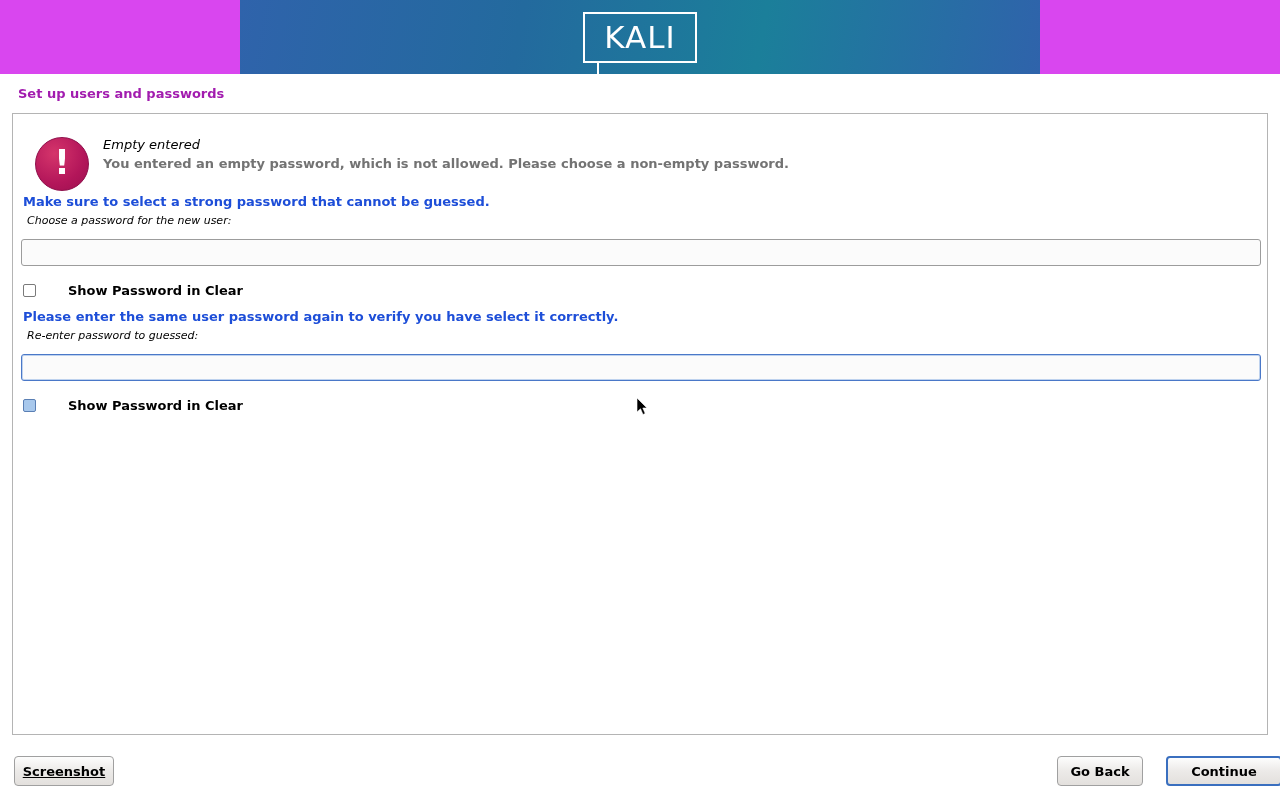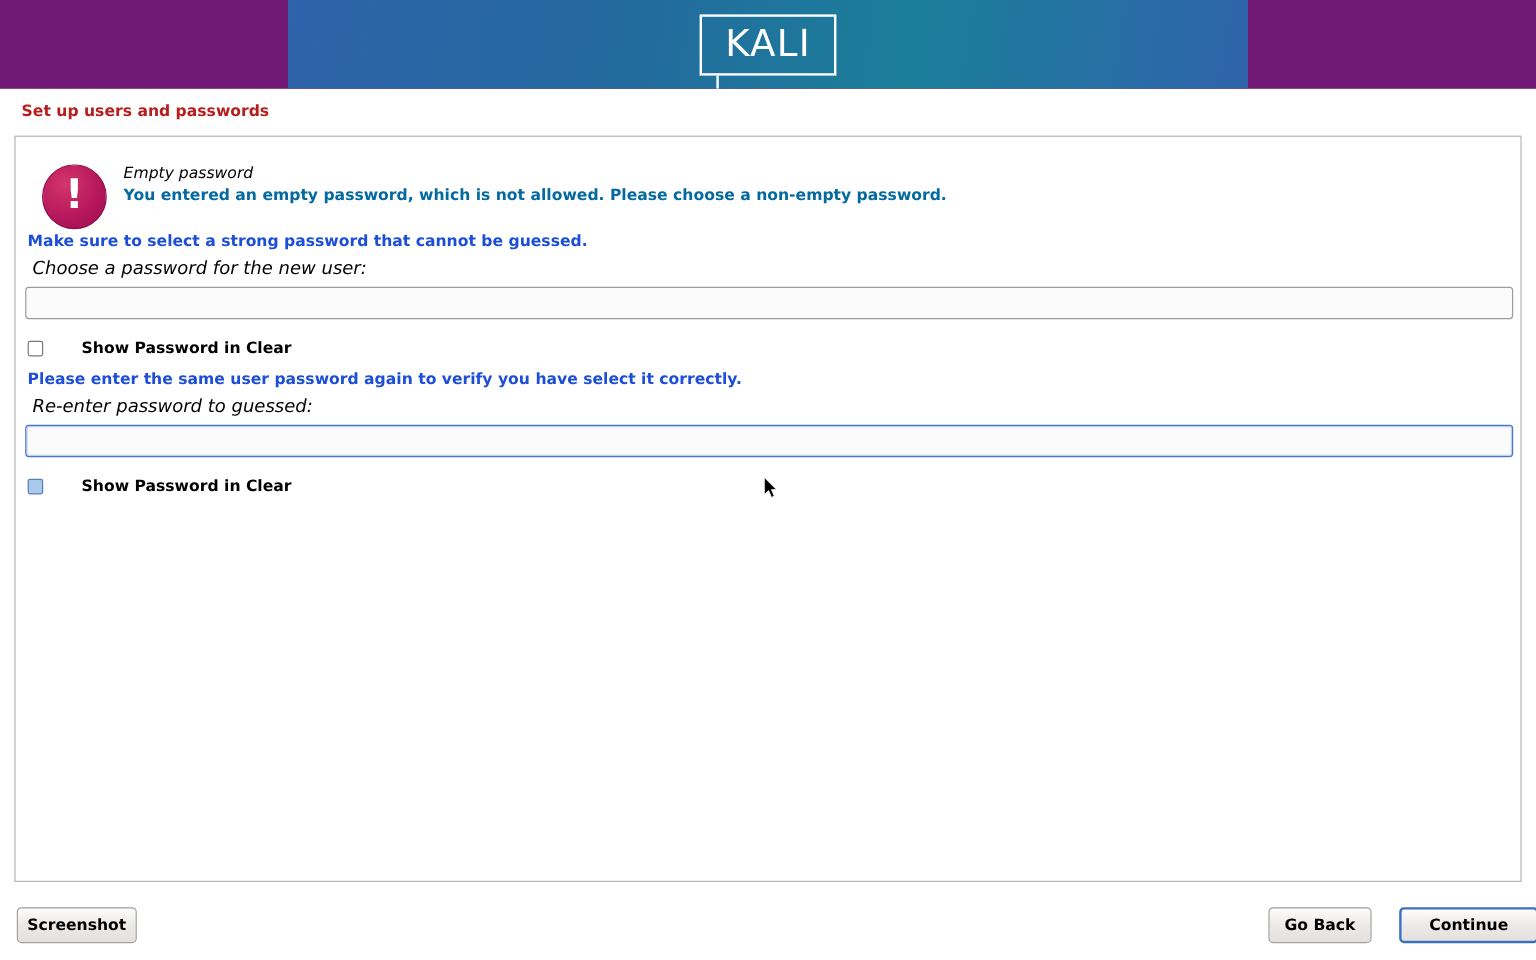--- a/index.html
+++ b/index.html
@@ -13,21 +13,21 @@
     font-family: "DejaVu Sans", "Liberation Sans", sans-serif;
     font-size: 13px;
     color: #000000;
   }
 
   
   .banner {
     position: relative;
     width: 1280px;
     height: 74px;
-    background: #701a75;
+    background: #d946ef;
     overflow: hidden;
   }
   .banner-center {
     position: absolute;
     left: 240px;
     top: 0;
     width: 800px;
     height: 74px;
     background: linear-gradient(100deg, #2f63ab 0%, #236a9e 35%, #1b7f9a 65%, #2f63ab 100%);
   }
@@ -58,21 +58,21 @@
     background: #ffffff;
   }
 
   
   .page-title {
     position: absolute;
     left: 18px;
     top: 86px;
     font-weight: bold;
     font-size: 13px;
-    color: #b91c1c;
+    color: #a21caf;
   }
 
   
   .frame {
     position: absolute;
     left: 12px;
     top: 113px;
     width: 1256px;
     height: 622px;
     border: 1px solid #b4b4b4;
@@ -114,34 +114,34 @@
     font-style: italic;
     font-size: 13px;
     color: #000;
   }
   .error-text {
     position: absolute;
     left: 80px;
     top: 33px;
     font-weight: bold;
     font-size: 13px;
-    color: #0369a1;
+    color: #737373;
   }
 
   
   .strong-line {
     position: absolute;
     font-weight: bold;
     font-size: 13px;
     color: #1d4ed8;
   }
   .italic-line {
     position: absolute;
     font-style: italic;
-    font-size: 15px;
+    font-size: 11px;
     color: #000;
   }
   .text-input {
     position: absolute;
     height: 27px;
     background: #fbfbfb;
     border: 1px solid #9c9c9c;
     border-radius: 3px;
     padding: 0 6px;
     font-family: "DejaVu Sans", "Liberation Sans", sans-serif;
@@ -222,21 +222,21 @@
 </div>
 
 <div class="page-title">Set up users and passwords</div>
 
 <div class="frame">
 
   <div class="error-row">
     <div class="error-icon">
       <div class="bang">!</div>
     </div>
-    <div class="error-title">Empty password</div>
+    <div class="error-title">Empty entered</div>
     <div class="error-text">You entered an empty password, which is not allowed. Please choose a non-empty password.</div>
   </div>
 
   <div class="strong-line" style="left:10px; top:80px;">Make sure to select a strong password that cannot be guessed.</div>
 
   <div class="italic-line" style="left:14px; top:100px;">Choose a password for the new user:</div>
 
   <input class="text-input" type="password" style="left: 8px; top: 125px; width: 1240px;" value="">
 
   <div class="check-row" style="left:10px; top:169px;">
@@ -250,21 +250,21 @@
 
   <input class="text-input focused" type="password" style="left: 8px; top: 240px; width: 1240px;" value="">
 
   <div class="check-row" style="left:10px; top:284px;">
     <span class="checkbox highlight"></span>
     <span class="check-label">Show Password in Clear</span>
   </div>
 
 </div>
 
-<div class="btn" style="left:14px; top:756px; width:100px;">Screenshot</div>
+<div class="btn" style="left:14px; top:756px; width:100px;text-decoration:underline;">Screenshot</div>
 
 <div class="btn" style="left:1057px; top:756px; width:86px;">Go Back</div>
 
 <div class="btn default" style="left:1166px; top:756px; width:116px;">Continue</div>
 
 <svg class="cursor" viewBox="0 0 12 18">
   <polygon points="0,0 0,14 3.5,10.8 6,16.5 8.2,15.4 5.8,10 10,10" fill="#000000" stroke="#ffffff" stroke-width="0.6"></polygon>
 </svg>
 
 </body></html>

